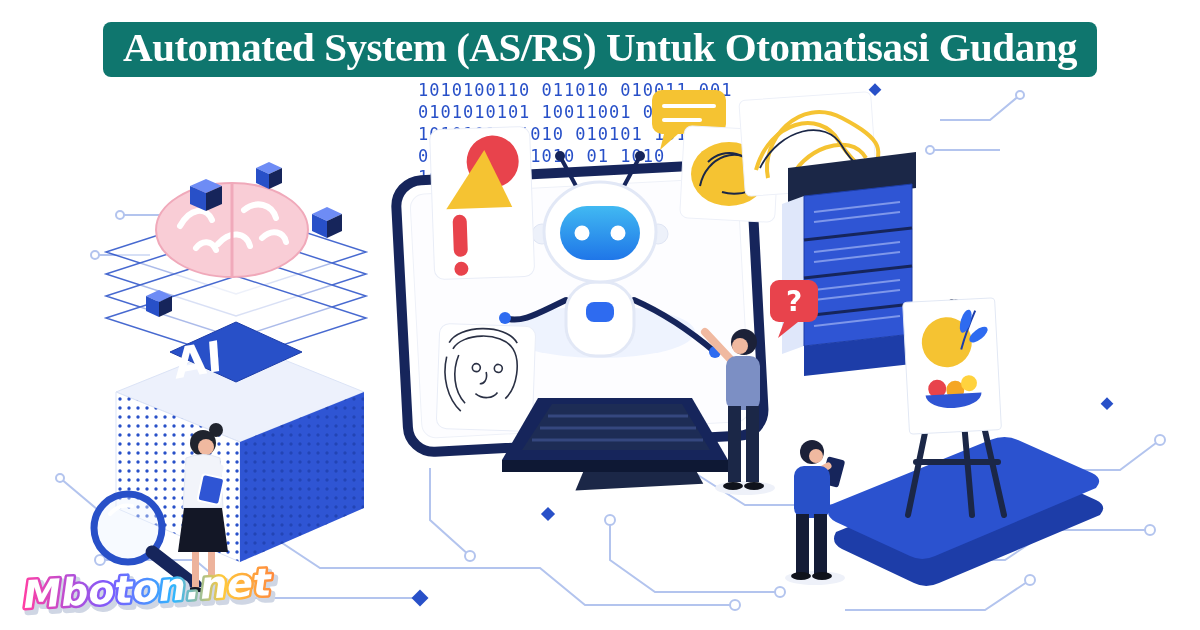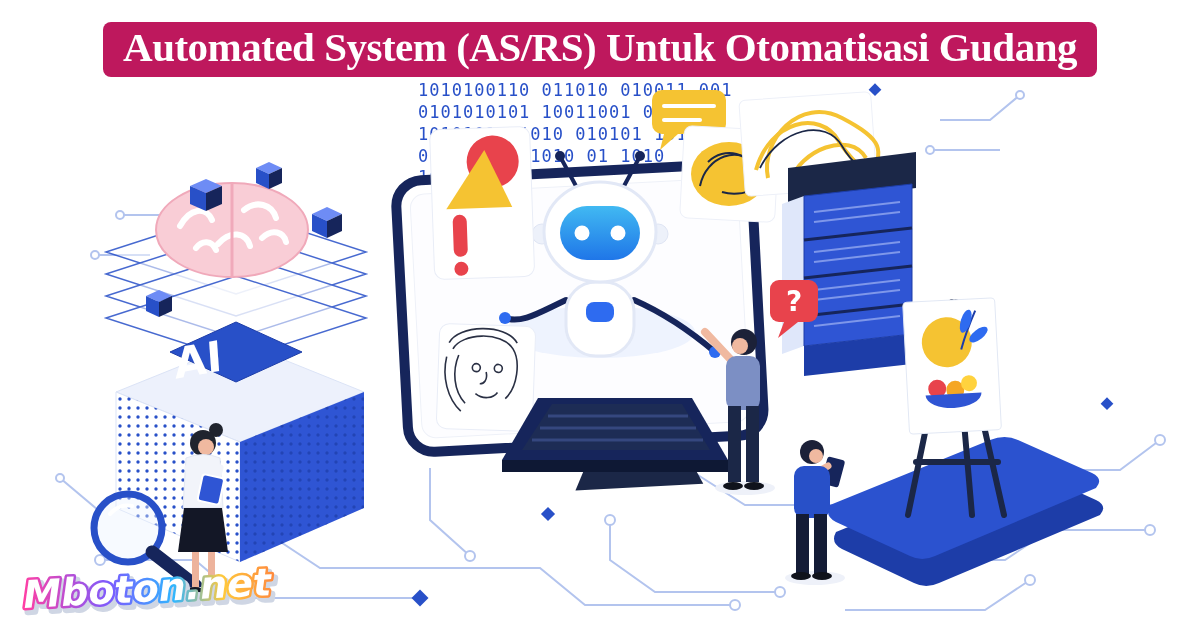--- a/index.html
+++ b/index.html
@@ -1,19 +1,19 @@
 <!DOCTYPE html>
 <html><head>
 <meta charset="utf-8">
 <style>
   html,body{margin:0;padding:0;background:#fff;}
   .page{position:relative;width:1200px;height:630px;overflow:hidden;background:#ffffff;font-family:"Liberation Sans",sans-serif;}
   .illustration{position:absolute;left:0;top:0;width:1200px;height:630px;}
   .title-row{position:absolute;left:0;top:22px;width:1200px;text-align:center;z-index:5;}
-  .title{display:inline-block;background:#be185d;color:#fff;font-family:"Liberation Serif",serif;font-weight:700;font-size:41px;line-height:1.05;padding:4px 20px 8px;border-radius:8px;white-space:nowrap;letter-spacing:-0.5px;}
+  .title{display:inline-block;background:#0f766e;color:#fff;font-family:"Liberation Serif",serif;font-weight:700;font-size:41px;line-height:1.05;padding:4px 20px 8px;border-radius:8px;white-space:nowrap;letter-spacing:-0.5px;}
   .binary{font-family:"DejaVu Sans Mono",monospace;font-size:17px;letter-spacing:1px;fill:#2850c8;}
   .ai-label{font-family:"DejaVu Sans",sans-serif;font-weight:bold;font-size:42px;fill:#ffffff;}
   .qmark{font-family:"DejaVu Sans",sans-serif;font-weight:bold;font-size:28px;fill:#ffffff;}
   .wm{font-family:"DejaVu Sans",sans-serif;font-weight:bold;font-style:italic;font-size:38px;}
 </style>
 </head>
 <body>
 
 <div class="page">
 

